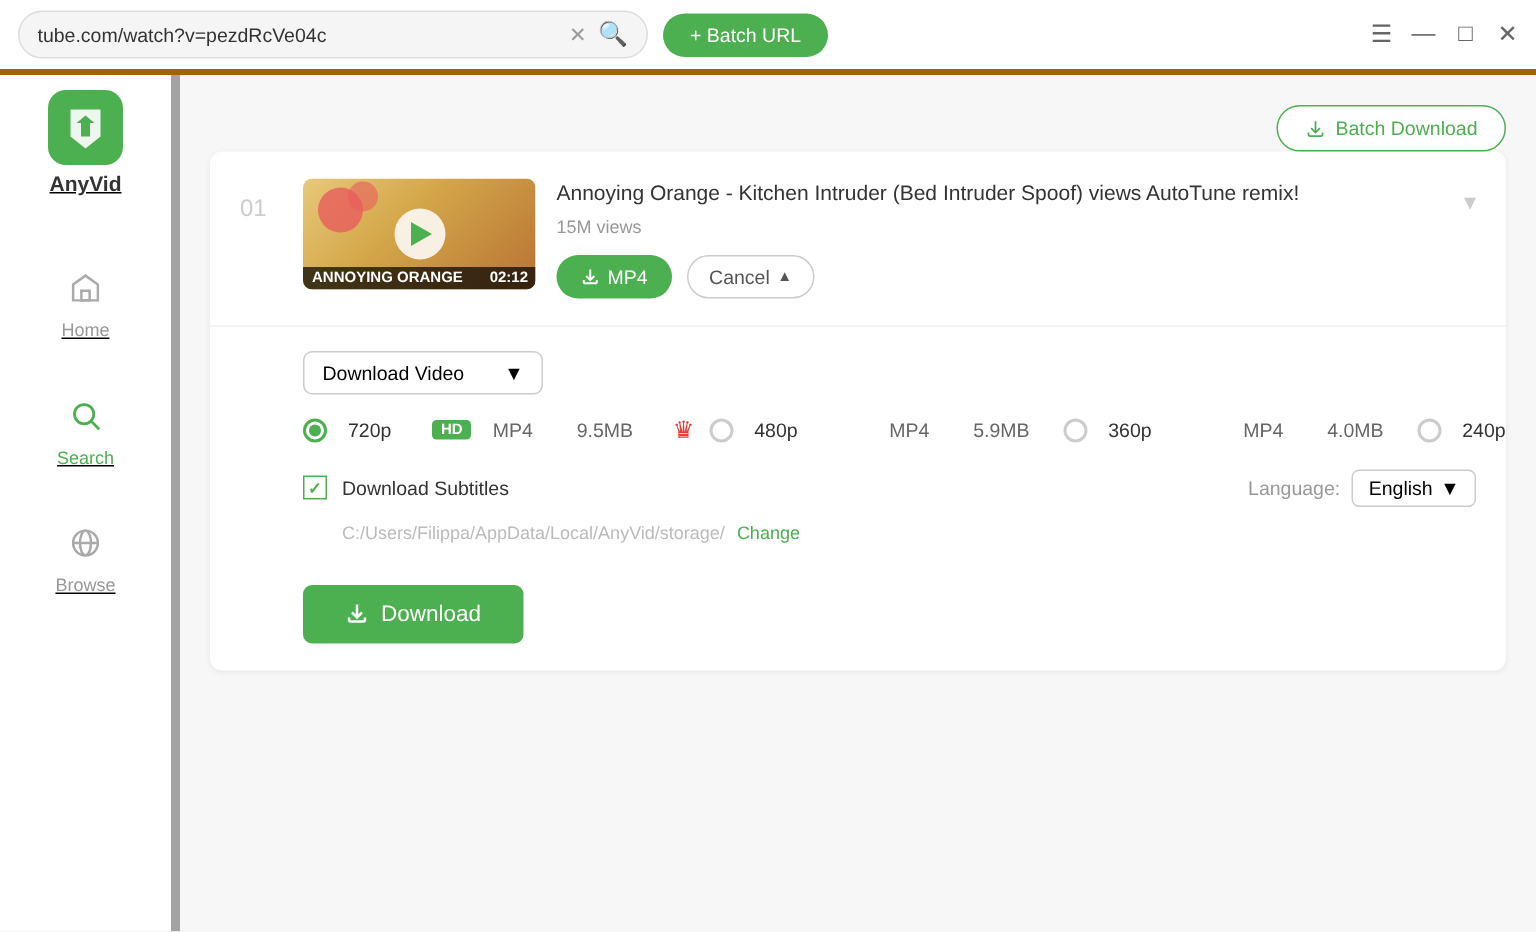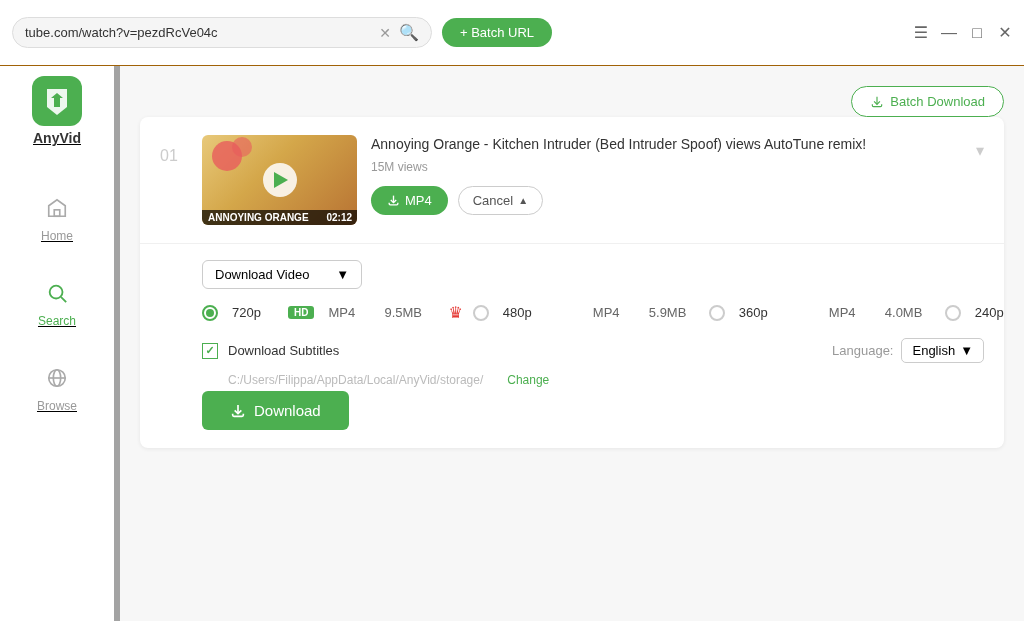--- a/index.html
+++ b/index.html
@@ -7,26 +7,26 @@
       font-family: -apple-system, BlinkMacSystemFont, 'Segoe UI', sans-serif;
       background: #f0f0f0;
       width: 1024px;
       height: 621px;
       overflow: hidden;
       display: flex;
       flex-direction: column;
     }
     
     .titlebar {
-      height: 66px;
+      height: 50px;
       background: #fff;
       display: flex;
       align-items: center;
       padding: 0 12px;
-      border-bottom: 1px solid #a16207;
+      border-bottom: 4px solid #a16207;
       gap: 10px;
     }
     .url-bar {
       flex: 1;
       display: flex;
       align-items: center;
       background: #f5f5f5;
       border: 1px solid #ddd;
       border-radius: 20px;
       padding: 5px 12px;
@@ -180,21 +180,21 @@
       margin-bottom: 18px;
     }
     .video-index {
       font-size: 16px;
       color: #ccc;
       min-width: 28px;
       margin-top: 12px;
     }
     .video-thumb {
       width: 155px;
-      height: 90px;
+      height: 74px;
       border-radius: 6px;
       overflow: hidden;
       position: relative;
       flex-shrink: 0;
     }
     .thumb-bg {
       width: 100%;
       height: 100%;
       background: linear-gradient(135deg, #e8c97a 0%, #d4a74a 40%, #b87333 100%);
       display: flex;
@@ -435,22 +435,22 @@
       padding: 4px 10px;
       font-size: 13px;
       cursor: pointer;
       display: flex;
       align-items: center;
       gap: 5px;
     }
     .storage-row {
       display: flex;
       align-items: flex-start;
-      gap: 24px;
-      margin-bottom: 4px;
+      gap: 8px;
+      margin-bottom: 28px;
       padding-left: 26px;
     }
     .storage-path {
       font-size: 12px;
       color: #bbb;
     }
     .change-btn {
       font-size: 12px;
       color: #4CAF50;
       cursor: pointer;

